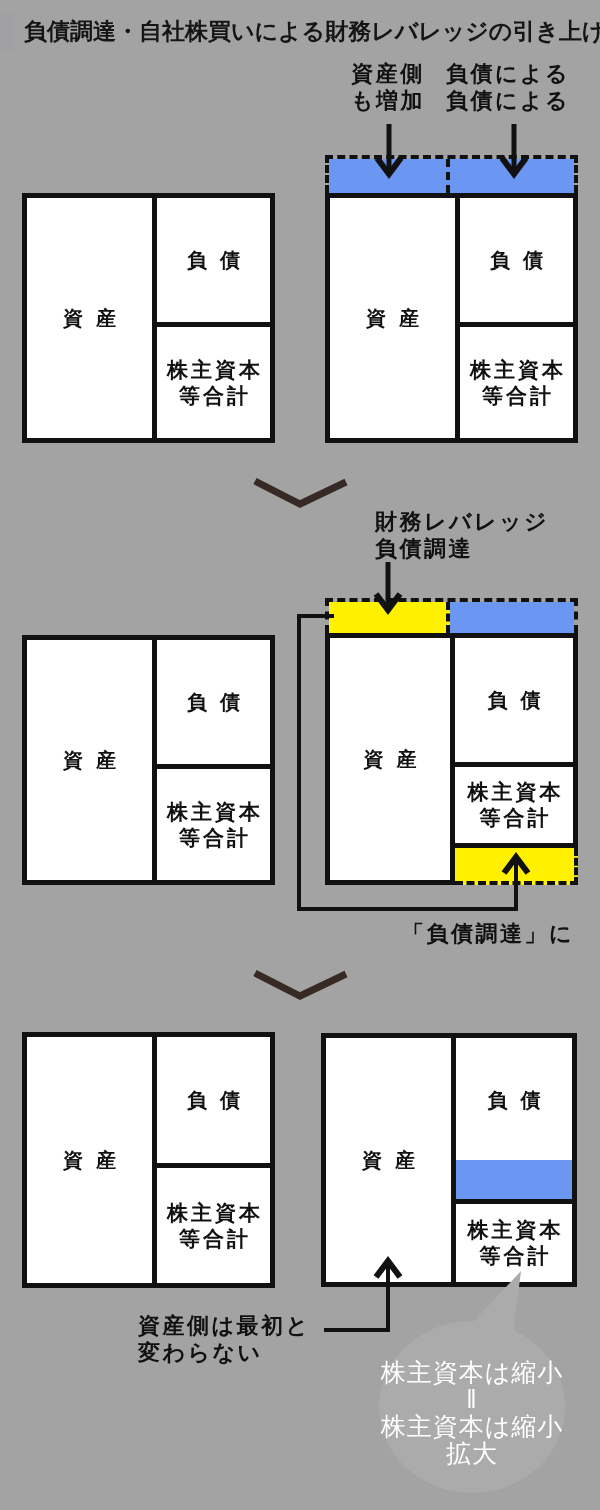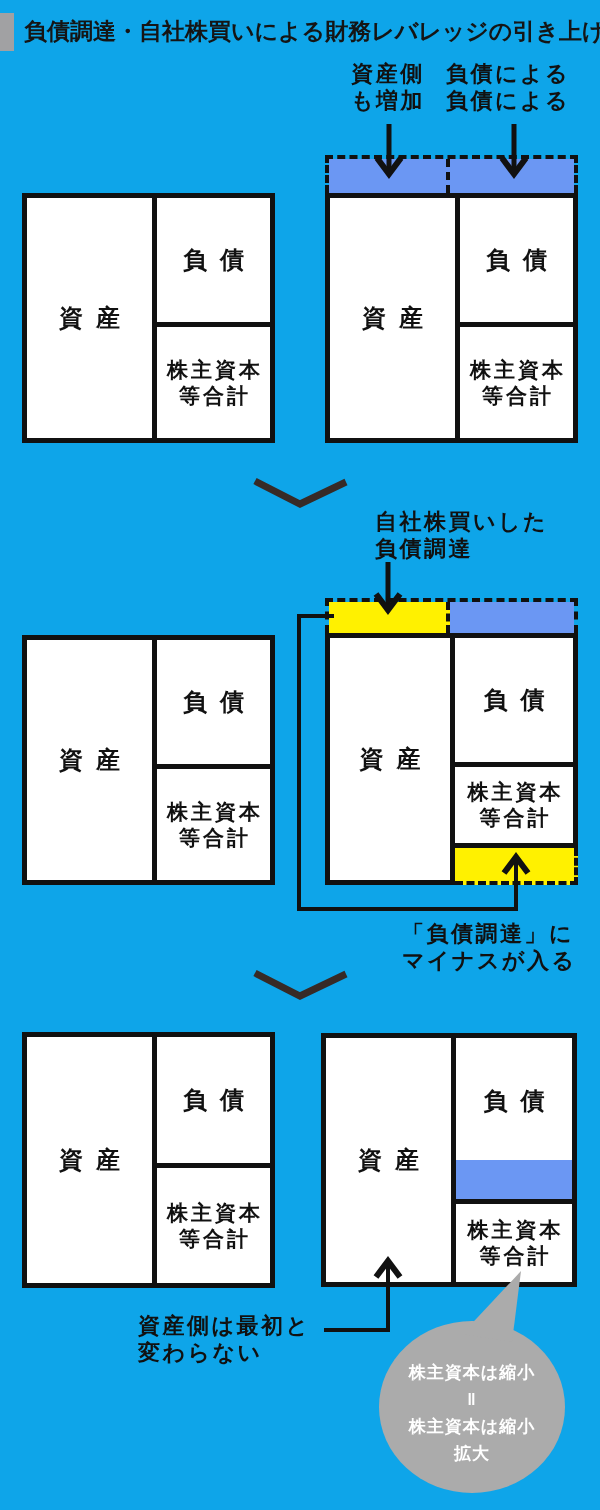--- a/index.html
+++ b/index.html
@@ -1,18 +1,18 @@
 <!DOCTYPE html>
 <html style="--ink: #111111; --blue: #6b97f3; --yellow: #fff100; --bubble-gray: #ababab; --accent-gray: #a1a1a3; --chevron-brown: #372a26;"><head>
 <meta charset="utf-8">
 <style>
   html,body{margin:0;padding:0;background:#fff;}
   body{width:600px;height:1510px;position:relative;overflow:hidden;
        font-family:"Liberation Sans","DejaVu Sans",sans-serif;color:#111;}
-  #canvas{position:relative;width:600px;height:1510px;background:#0ea5e9;}
+  #canvas{position:relative;width:600px;height:1510px;background:#a3a3a3;}
   .abs{position:absolute;box-sizing:border-box;}
   *{box-sizing:border-box;}
 
   
   .title-accent{left:0;top:13px;width:14px;height:38px;background:var(--accent-gray,#a1a1a3);}
   .page-title{left:24px;top:16px;font-size:23px;font-weight:bold;white-space:nowrap;
               letter-spacing:0px;color:#151515;}
 
   
   .ann{position:absolute;font-weight:bold;font-size:22px;line-height:27px;
@@ -20,42 +20,42 @@
   .ann.center{text-align:center;font-family:Liberation Serif, serif;}
 
   
   .bs-box{position:absolute;border:5px solid var(--ink,#111);background:#fff;display:flex;}
   .col-asset{width:130px;border-right:5px solid var(--ink,#111);display:flex;
              align-items:center;justify-content:center;}
   .col-right{flex:1;display:flex;flex-direction:column;}
   .cell-debt{border-bottom:5px solid var(--ink,#111);display:flex;
              align-items:center;justify-content:center;}
   .cell-equity{flex:1;display:flex;flex-direction:column;align-items:center;justify-content:center;}
-  .bs-label{font-weight:bold;font-size:24px;letter-spacing:13px;margin-right:-13px;white-space:nowrap;}
+  .bs-label{font-weight:bold;font-size:20px;letter-spacing:13px;margin-right:-13px;white-space:nowrap;}
   .bs-label.sm{font-size:21px;letter-spacing:3px;margin-right:-3px;line-height:26px;}
 
   
   .dash-bar{position:absolute;border:4px dashed var(--ink,#111);border-bottom:none;display:flex;}
   .dash-bar .half{height:100%;}
   .half.blue{background:var(--blue,#6b97f3);}
   .half.yellow{background:var(--yellow,#fff100);}
   .half.first{width:calc(50% - 2px);border-right:4px dashed var(--ink,#111);}
   .half.second{flex:1;}
 
   
   .piece{position:absolute;background:#fff;display:flex;align-items:center;justify-content:center;}
 
   
   .cell-debt3{position:relative;border-bottom:5px solid var(--ink,#111);display:flex;
               align-items:center;justify-content:center;}
   .blue-strip{position:absolute;left:0;right:0;bottom:0;height:39px;background:var(--blue,#6b97f3);}
 
   
   .bubble{position:absolute;left:379px;top:1321px;width:186px;height:172px;border-radius:50%;
-          background:var(--bubble-gray,#ababab);color:#fff;font-weight:bold;font-size:17px;
+          background:var(--bubble-gray,#ababab);color:#fff;font-weight:normal;font-size:25px;
           line-height:27px;letter-spacing:1px;display:flex;flex-direction:column;
           align-items:center;justify-content:center;text-align:center;padding-top:12px;}
 
   svg.overlay{position:absolute;left:0;top:0;pointer-events:none;}
 </style>
 </head>
 <body>
 
 <div id="canvas">
 
@@ -100,21 +100,21 @@
         <span class="bs-label">負債</span>
       </div>
       <div class="cell-equity">
         <span class="bs-label sm">株主資本</span>
         <span class="bs-label sm">等合計</span>
       </div>
     </div>
   </div>
 
   <div class="ann" style="left:375px;top:508px;">
-    <div>自社株買いした</div>
+    <div>財務レバレッジ</div>
     <div>負債調達</div>
   </div>
 
   <div class="dash-bar" style="left:325px;top:598px;width:253px;height:35px;">
     <div class="half first yellow"></div>
     <div class="half second blue"></div>
   </div>
 
   <div class="bs-box" style="left:22px;top:635px;width:253px;height:250px;">
     <div class="col-asset">
@@ -140,21 +140,20 @@
     </div>
     <div class="piece" style="left:130px;top:134px;width:123px;height:81px;border-right:5px solid var(--ink,#111);border-bottom:5px solid var(--ink,#111);flex-direction:column;">
       <span class="bs-label sm">株主資本</span>
       <span class="bs-label sm">等合計</span>
     </div>
     <div class="piece" style="left:130px;top:215px;width:123px;height:37px;background:var(--yellow,#fff100);border-right:4px dashed var(--ink,#111);border-bottom:4px dashed var(--ink,#111);"></div>
   </div>
 
   <div class="ann" style="left:402px;top:920px;">
     <div>「負債調達」に</div>
-    <div>マイナスが入る</div>
   </div>
 
   <div class="bs-box" style="left:22px;top:1032px;width:253px;height:256px;">
     <div class="col-asset">
       <span class="bs-label">資産</span>
     </div>
     <div class="col-right">
       <div class="cell-debt" style="height:131px;">
         <span class="bs-label">負債</span>
       </div>

